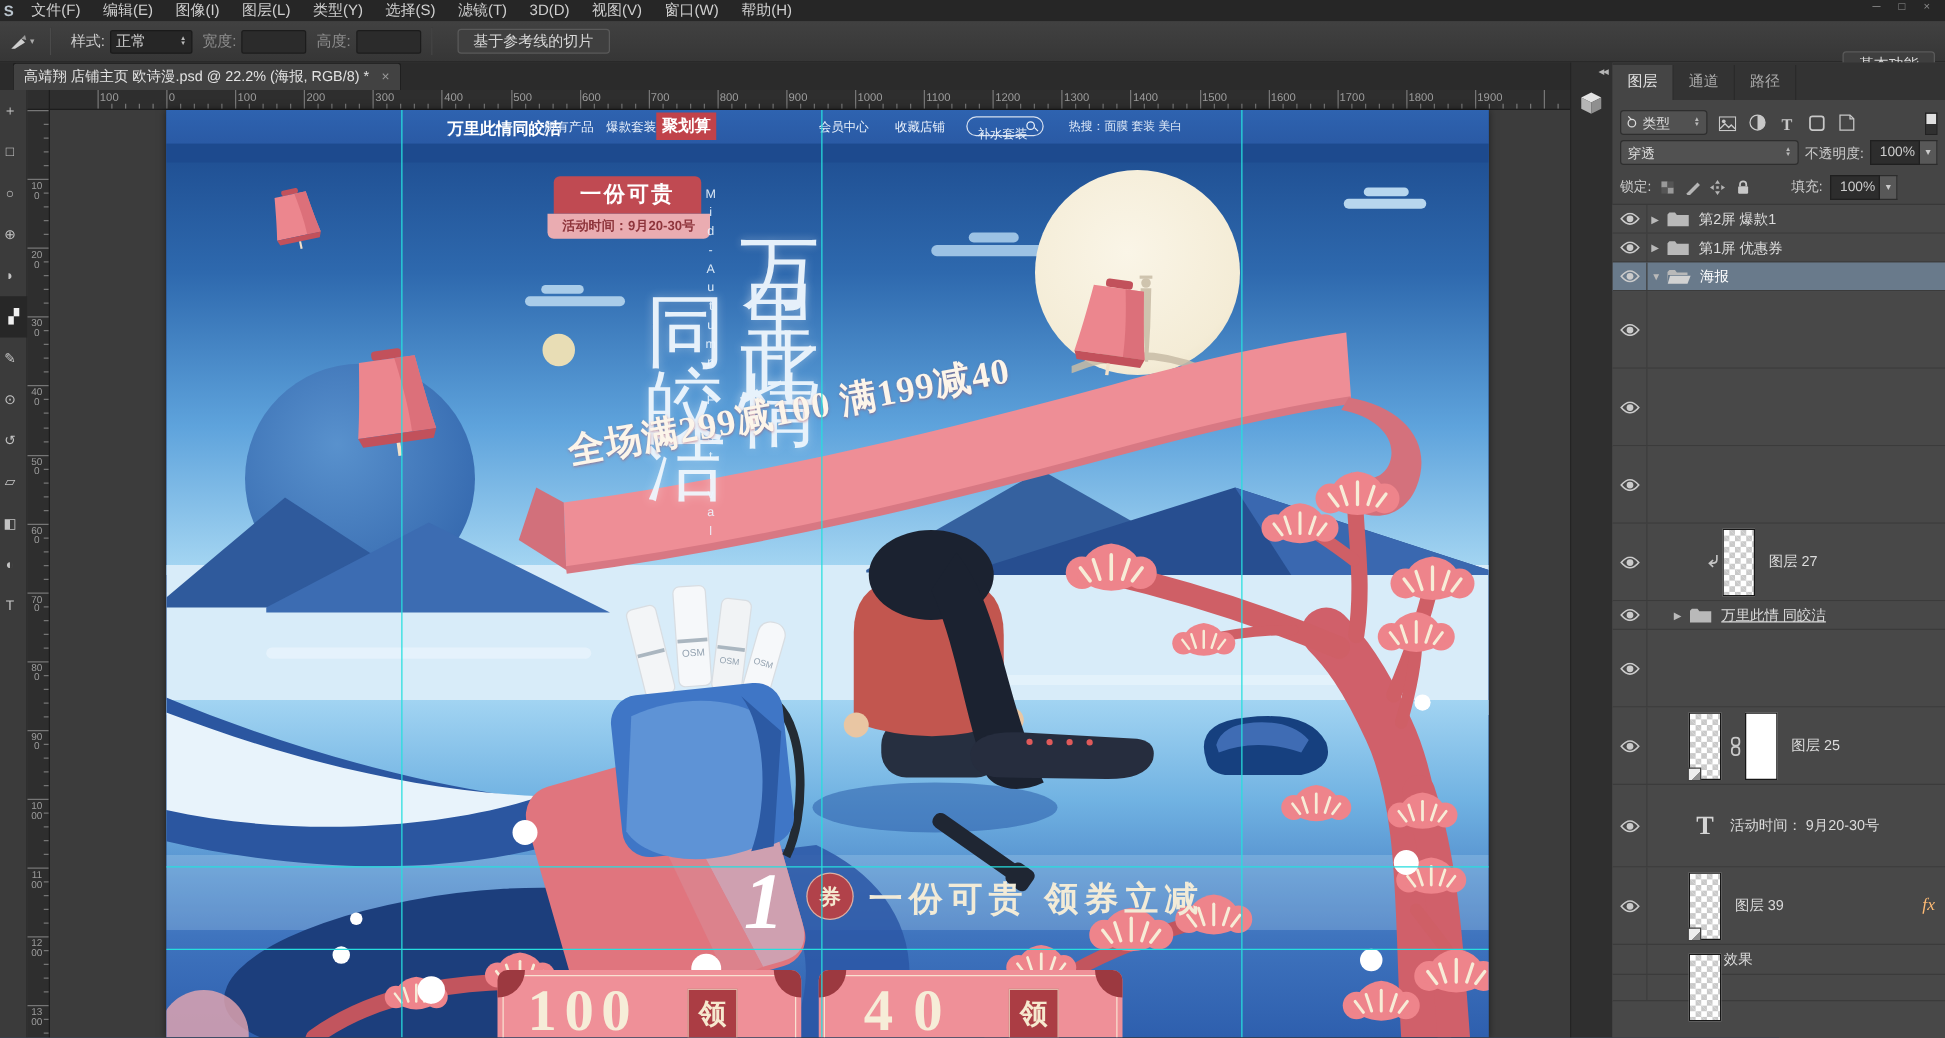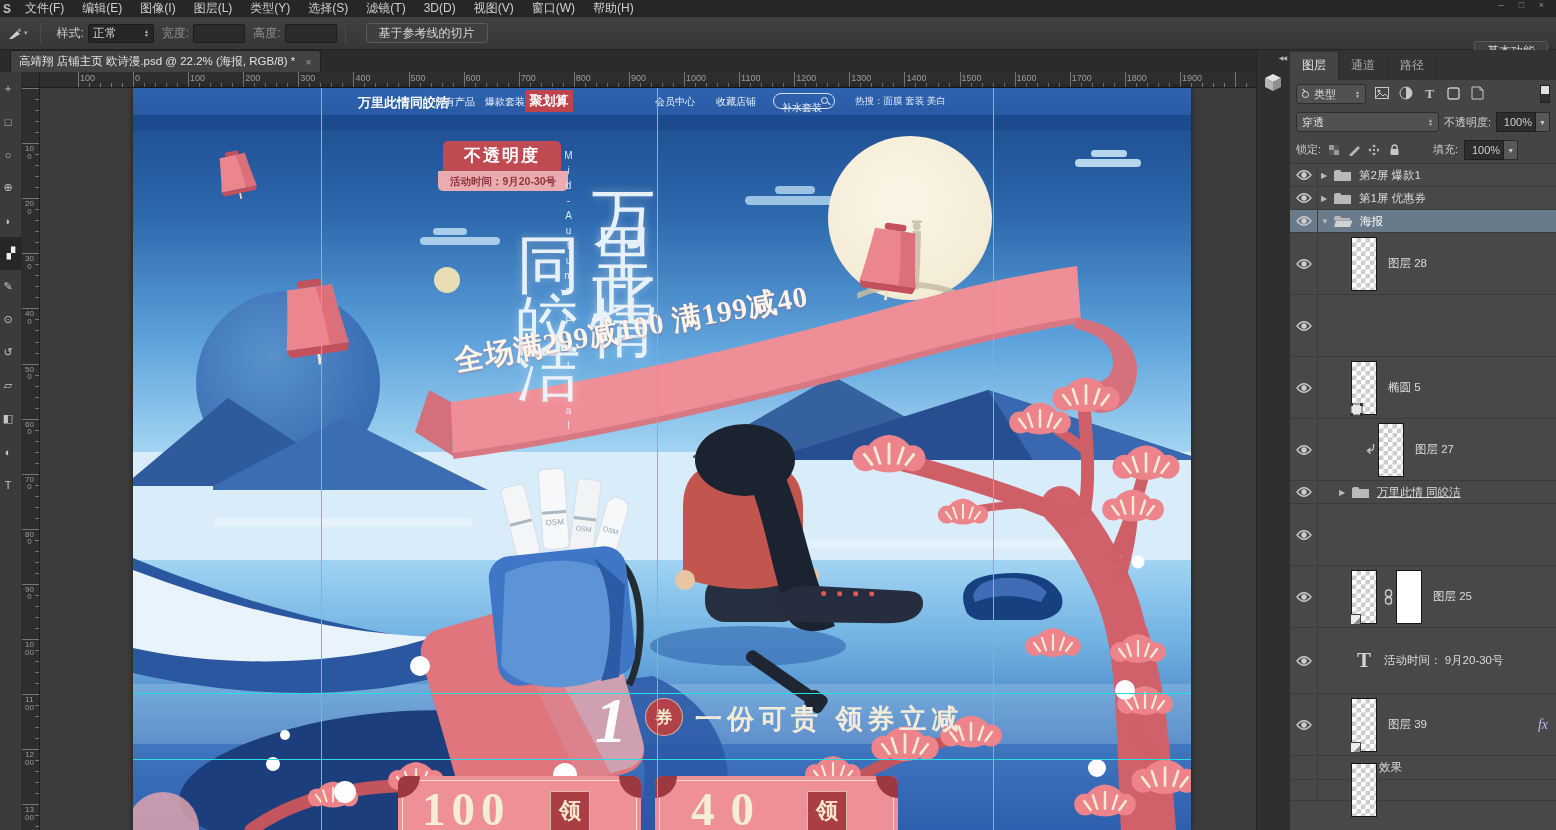--- a/index.html
+++ b/index.html
@@ -130,21 +130,21 @@
   #gutter .chev { position:absolute; right:4px; top:4px; color:#b5b5b5; font-size:6px; letter-spacing:-1px; }
   #gutter .cube { position:absolute; left:6px; top:22px; }
 
   
   #panel { position:absolute; left:1290px; top:50px; width:266px; height:780px; background:#454545;
     color:#cecece; font-size:11px; }
   .p-tabs { height:30px; background:#333; display:flex; align-items:flex-end; }
   .ptab { padding:5px 12px 6px; color:#a9a9a9; border-right:1px solid #2a2a2a; font-size:12px; }
   .ptab.active { background:#454545; color:#e3e3e3; }
   .p-row { display:flex; align-items:center; padding:0 6px; }
-  .p-filter { height:28px; gap:7px; }
+  .p-filter { height:28px; gap:7px;align-items:flex-end; }
   .pselect { display:flex; align-items:center; height:20px; background:#515151; border:1px solid #2e2e2e;
     border-radius:3px; padding:0 5px; gap:4px; color:#ddd; }
   .pselect.small { width:70px; position:relative; }
   .pselect.small .mag { position:static; margin-right:1px; border-color:#ddd; }
   .pselect.small .mag::after { background:#ddd; }
   .pselect.small .spin { margin-left:auto; }
   .pselect.wide { width:152px; justify-content:space-between; }
   .ficon { width:17px; text-align:center; color:#c8c8c8; }
   .ftoggle { margin-left:auto; width:10px; height:18px; border:1px solid #222;
     background:linear-gradient(#e0e0e0 50%,#303030 50%); }
@@ -173,21 +173,21 @@
     background-image:linear-gradient(45deg,#c9c9c9 25%,transparent 25%,transparent 75%,#c9c9c9 75%),
                      linear-gradient(45deg,#c9c9c9 25%,transparent 25%,transparent 75%,#c9c9c9 75%);
     background-size:9px 9px; background-position:0 0,4.5px 4.5px; }
   .maskw { background:#fff; }
   .badge-smart { position:absolute; left:-2px; bottom:-2px; width:11px; height:11px;
     background:linear-gradient(135deg,#ededed 62%,#8f8f8f 62%); border:1px solid #444; }
   .badge-vec { position:absolute; left:-2px; bottom:-2px; }
   .ticon { width:26px; text-align:center; font-family:"Liberation Serif","DejaVu Serif",serif;
     font-weight:bold; font-size:21px; color:#d4d4d4; flex:none; }
   .fxi { position:absolute; right:8px; top:50%; transform:translateY(-50%);
-    font-family:"Liberation Serif","DejaVu Serif",serif; font-style:italic; font-size:14px; color:#c4b5fd; }
+    font-family:"Liberation Serif","DejaVu Serif",serif; font-style:italic; font-size:14px; color:#fdba74; }
   .linkic { margin:0 3px; flex:none; display:inline-flex; }
   .clipic { margin-right:2px; flex:none; display:inline-flex; }
 </style>
 </head>
 <body>
 
 <div id="app">
 
   <div id="menubar">
     <span id="logo">S</span>
@@ -678,21 +678,21 @@
         <span class="l3">会员中心</span>
         <span class="l4">收藏店铺</span>
         <span class="pill">
             <span>补水套装</span>
             <i class="mag"></i>
           </span>
         <span class="hot">热搜：面膜 套装 美白</span>
       </div>
       <div class="ov" id="pnav2"></div>
 
-      <div class="ov" id="badge">不透明度</div>
+      <div class="ov" id="badge">一份可贵</div>
       <div class="ov" id="badge-sub">活动时间：9月20-30号</div>
       <div class="ov vtitle" id="title-main">万里此情</div>
       <div class="ov vtitle" id="title-side">同皎洁</div>
       <div class="ov" id="title-en">Mid-Autumn Festival</div>
       <div class="ov" id="ribbon-text">全场满299减100 满199减40</div>
 
       <div class="ov" id="chead-num">1</div>
       <div class="ov" id="chead-quan">券</div>
       <div class="ov" id="chead-text">一份可贵 领券立减</div>
 
@@ -852,51 +852,35 @@
             <span class="lname">海报</span>
           </div>
         </div>
         <div class="lrow" style="height:62px">
           <div class="eyecell">
             <svg width="16" height="10" viewBox="0 0 16 10">
               <path d="M1 5 Q8 -3.5 15 5 Q8 13.5 1 5 Z" fill="none" stroke="#cbcbcb" stroke-width="1.3"></path>
               <circle cx="8" cy="5" r="2.7" fill="#cbcbcb"></circle>
             </svg>
           </div>
-          <div class="lbody" style="padding-left:33px">
-            <span class="thumb checker"></span>
-            <span class="lname">图层 28</span>
-          </div>
         </div>
         <div class="lrow" style="height:62px">
           <div class="eyecell">
             <svg width="16" height="10" viewBox="0 0 16 10">
               <path d="M1 5 Q8 -3.5 15 5 Q8 13.5 1 5 Z" fill="none" stroke="#cbcbcb" stroke-width="1.3"></path>
               <circle cx="8" cy="5" r="2.7" fill="#cbcbcb"></circle>
             </svg>
           </div>
         </div>
         <div class="lrow" style="height:62px">
           <div class="eyecell">
             <svg width="16" height="10" viewBox="0 0 16 10">
               <path d="M1 5 Q8 -3.5 15 5 Q8 13.5 1 5 Z" fill="none" stroke="#cbcbcb" stroke-width="1.3"></path>
               <circle cx="8" cy="5" r="2.7" fill="#cbcbcb"></circle>
             </svg>
-          </div>
-          <div class="lbody" style="padding-left:33px">
-            <span class="thumb checker">
-              <svg class="badge-vec" width="13" height="13" viewBox="0 0 13 13">
-                <rect x="1" y="1" width="11" height="11" fill="#e6e6e6" stroke="#555"></rect>
-                <rect width="3" height="3" fill="#333"></rect>
-                <rect x="10" width="3" height="3" fill="#333"></rect>
-                <rect y="10" width="3" height="3" fill="#333"></rect>
-                <rect x="10" y="10" width="3" height="3" fill="#333"></rect>
-              </svg>
-            </span>
-            <span class="lname">椭圆 5</span>
           </div>
         </div>
         <div class="lrow" style="height:62px">
           <div class="eyecell">
             <svg width="16" height="10" viewBox="0 0 16 10">
               <path d="M1 5 Q8 -3.5 15 5 Q8 13.5 1 5 Z" fill="none" stroke="#cbcbcb" stroke-width="1.3"></path>
               <circle cx="8" cy="5" r="2.7" fill="#cbcbcb"></circle>
             </svg>
           </div>
           <div class="lbody" style="padding-left:47px">

